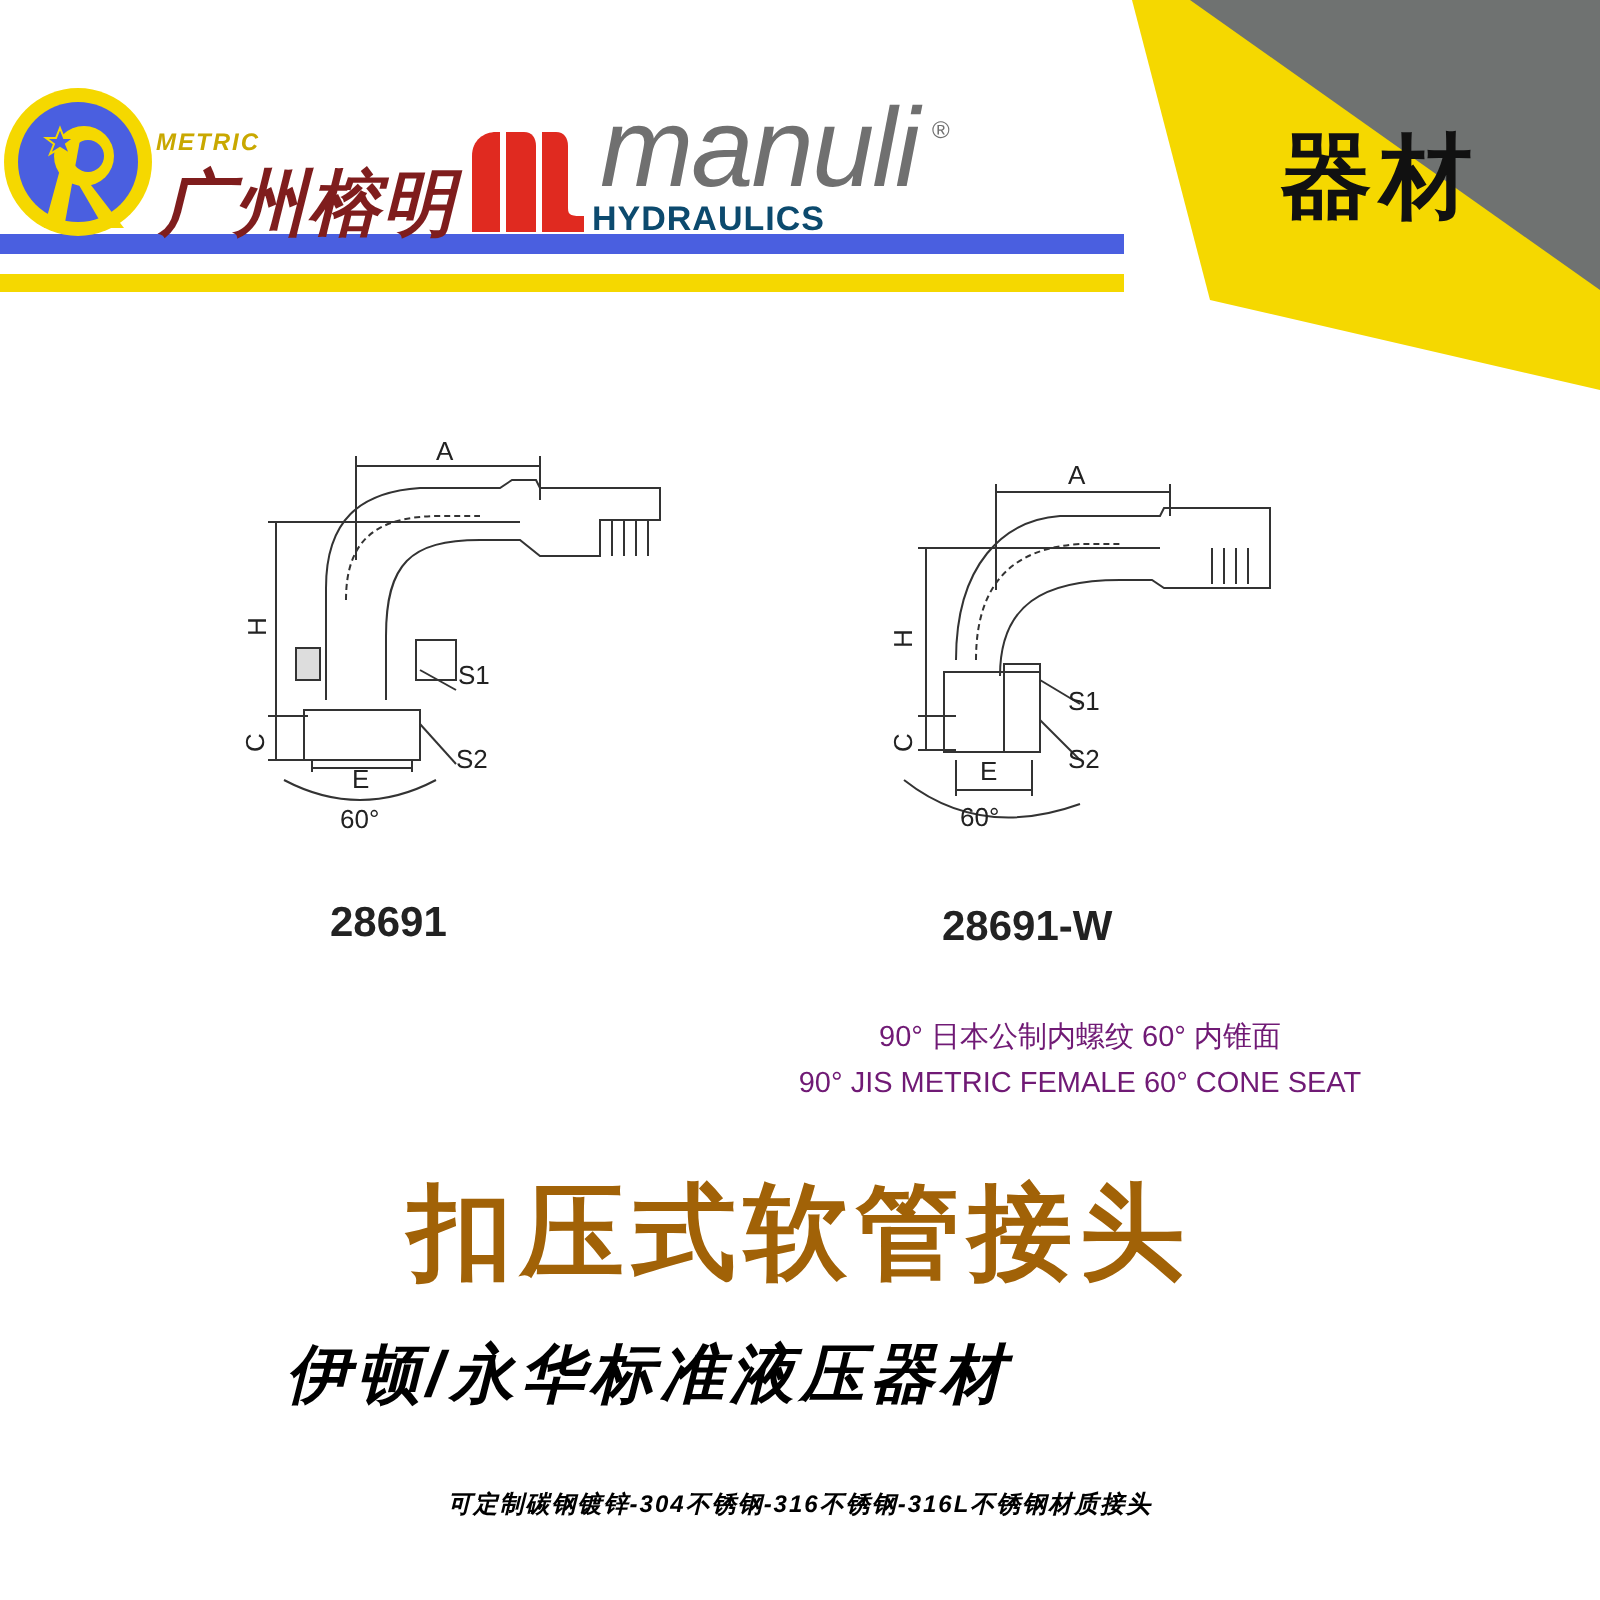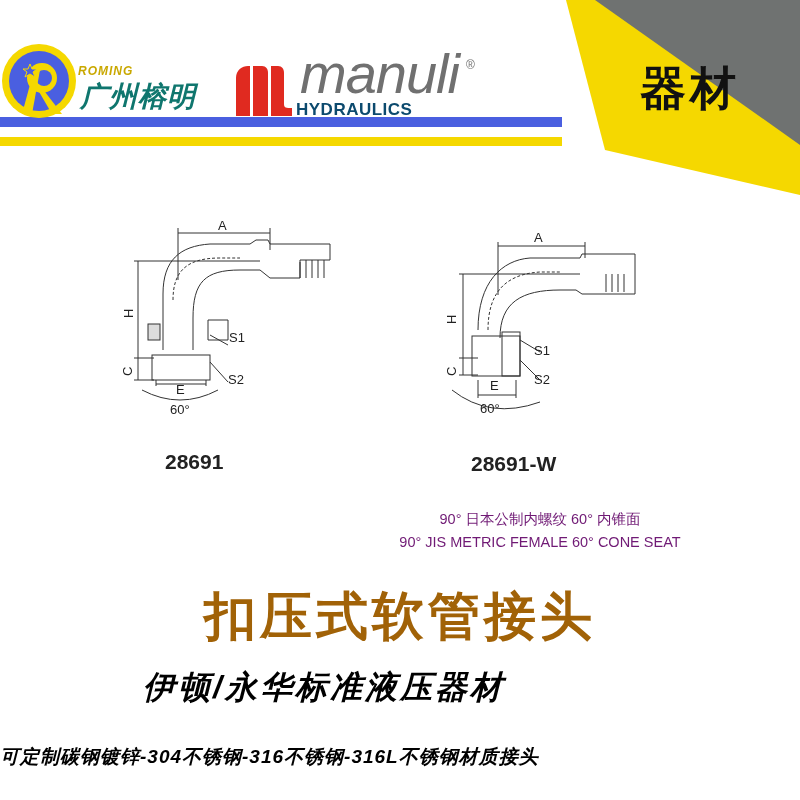--- a/index.html
+++ b/index.html
@@ -4,32 +4,32 @@
 <style>
   html, body { margin:0; padding:0; }
   body { width:800px; height:800px; position:relative; overflow:hidden; background:#ffffff; font-family:"Liberation Sans","DejaVu Sans",sans-serif; }
   .abs { position:absolute; }
   
   .corner { position:absolute; left:0; top:0; width:800px; height:200px; }
   .stripe-blue { position:absolute; left:0; top:117px; width:562px; height:10px; background:#4a5fe0; }
   .stripe-yellow { position:absolute; left:0; top:137px; width:562px; height:9px; background:#f5d800; }
   .logo-circle { position:absolute; left:2px; top:44px; width:74px; height:74px; border-radius:50%; background:#f5d800; }
   .roming { position:absolute; left:78px; top:64px; font-size:12px; font-weight:bold; font-style:italic; color:#c9a800; letter-spacing:1px; }
-  .roming-cn { position:absolute; left:80px; top:78px; font-size:28px; font-weight:bold; font-style:italic; color:#0f766e; letter-spacing:1px; }
+  .roming-cn { position:absolute; left:80px; top:78px; font-size:36px; font-weight:bold; font-style:italic; color:#7f1d1d; letter-spacing:1px; }
   .manuli-word { position:absolute; left:300px; top:46px; font-size:56px; font-style:italic; color:#707070; letter-spacing:-1px; line-height:56px; }
   .manuli-reg { position:absolute; left:466px; top:58px; font-size:12px; color:#707070; }
   .hydraulics { position:absolute; left:296px; top:100px; font-size:17px; font-weight:bold; color:#0c4a6e; letter-spacing:0.5px; }
   .badge-text { position:absolute; left:640px; top:58px; font-size:46px; font-weight:bold; color:#111; letter-spacing:4px; }
   
   .dim { font-size:13px; fill:#222; font-family:"Liberation Sans",sans-serif; }
   .part-no { position:absolute; font-size:21px; font-weight:bold; color:#222; }
   .desc { position:absolute; left:350px; width:380px; text-align:center; font-size:14.5px; color:#701a75; line-height:20px; }
   .title1 { position:absolute; left:0; width:800px; top:582px; text-align:center; font-size:52px; font-weight:bold; color:#a16207; letter-spacing:4px; }
   .title2 { position:absolute; left:0; width:648px; top:666px; text-align:center; font-size:32px; font-weight:bold; font-style:italic; color:#000; letter-spacing:3px; }
-  .title3 { position:absolute; left:0; width:800px; top:744px; text-align:left; font-size:19px; font-weight:bold; font-style:italic; color:#000; letter-spacing:1px; }
+  .title3 { position:absolute; left:0; width:800px; top:744px; text-align:center; font-size:12px; font-weight:bold; font-style:italic; color:#000; letter-spacing:1px; }
 </style>
 </head>
 <body>
 
 <svg class="corner" viewBox="0 0 800 200" width="800" height="200">
   <polygon points="566,0 800,0 800,195 605,150" fill="#f5d800"></polygon>
   <polygon points="595,0 800,0 800,145" fill="#6f7271"></polygon>
 </svg>
 <div class="badge-text">器材</div>
 
@@ -39,21 +39,21 @@
 <div class="logo-circle">
   <svg width="74" height="74" viewBox="0 0 74 74">
     <circle cx="37" cy="37" r="30" fill="#4a5fe0"></circle>
     <circle cx="40" cy="34" r="15" fill="#f5d800"></circle>
     <circle cx="42" cy="34" r="8" fill="#4a5fe0"></circle>
     <polygon points="20,70 32,26 38,26 30,70" fill="#f5d800"></polygon>
     <polygon points="40,44 60,70 50,70 36,46" fill="#f5d800"></polygon>
     <polygon points="28,20 30,25 35,25 31,28 33,33 28,30 23,33 25,28 21,25 26,25" fill="#4a5fe0" stroke="#f5d800" stroke-width="1"></polygon>
   </svg>
 </div>
-<div class="roming">ROMING</div>
+<div class="roming">METRIC</div>
 <div class="roming-cn">广州榕明</div>
 
 <svg class="abs" style="left:236px;top:66px;" width="56" height="50" viewBox="0 0 56 50">
   <path d="M0,12 C0,4 6,0 12,0 L14,0 L14,50 L0,50 Z" fill="#e02a20"></path>
   <path d="M17,0 L26,0 C30,0 32,3 32,7 L32,50 L17,50 Z" fill="#e02a20"></path>
   <path d="M35,0 L42,0 C46,0 48,3 48,7 L48,38 C48,42 50,42 56,42 L56,50 L35,50 Z" fill="#e02a20"></path>
 </svg>
 <div class="manuli-word">manuli</div>
 <div class="manuli-reg">®</div>
 <div class="hydraulics">HYDRAULICS</div>

